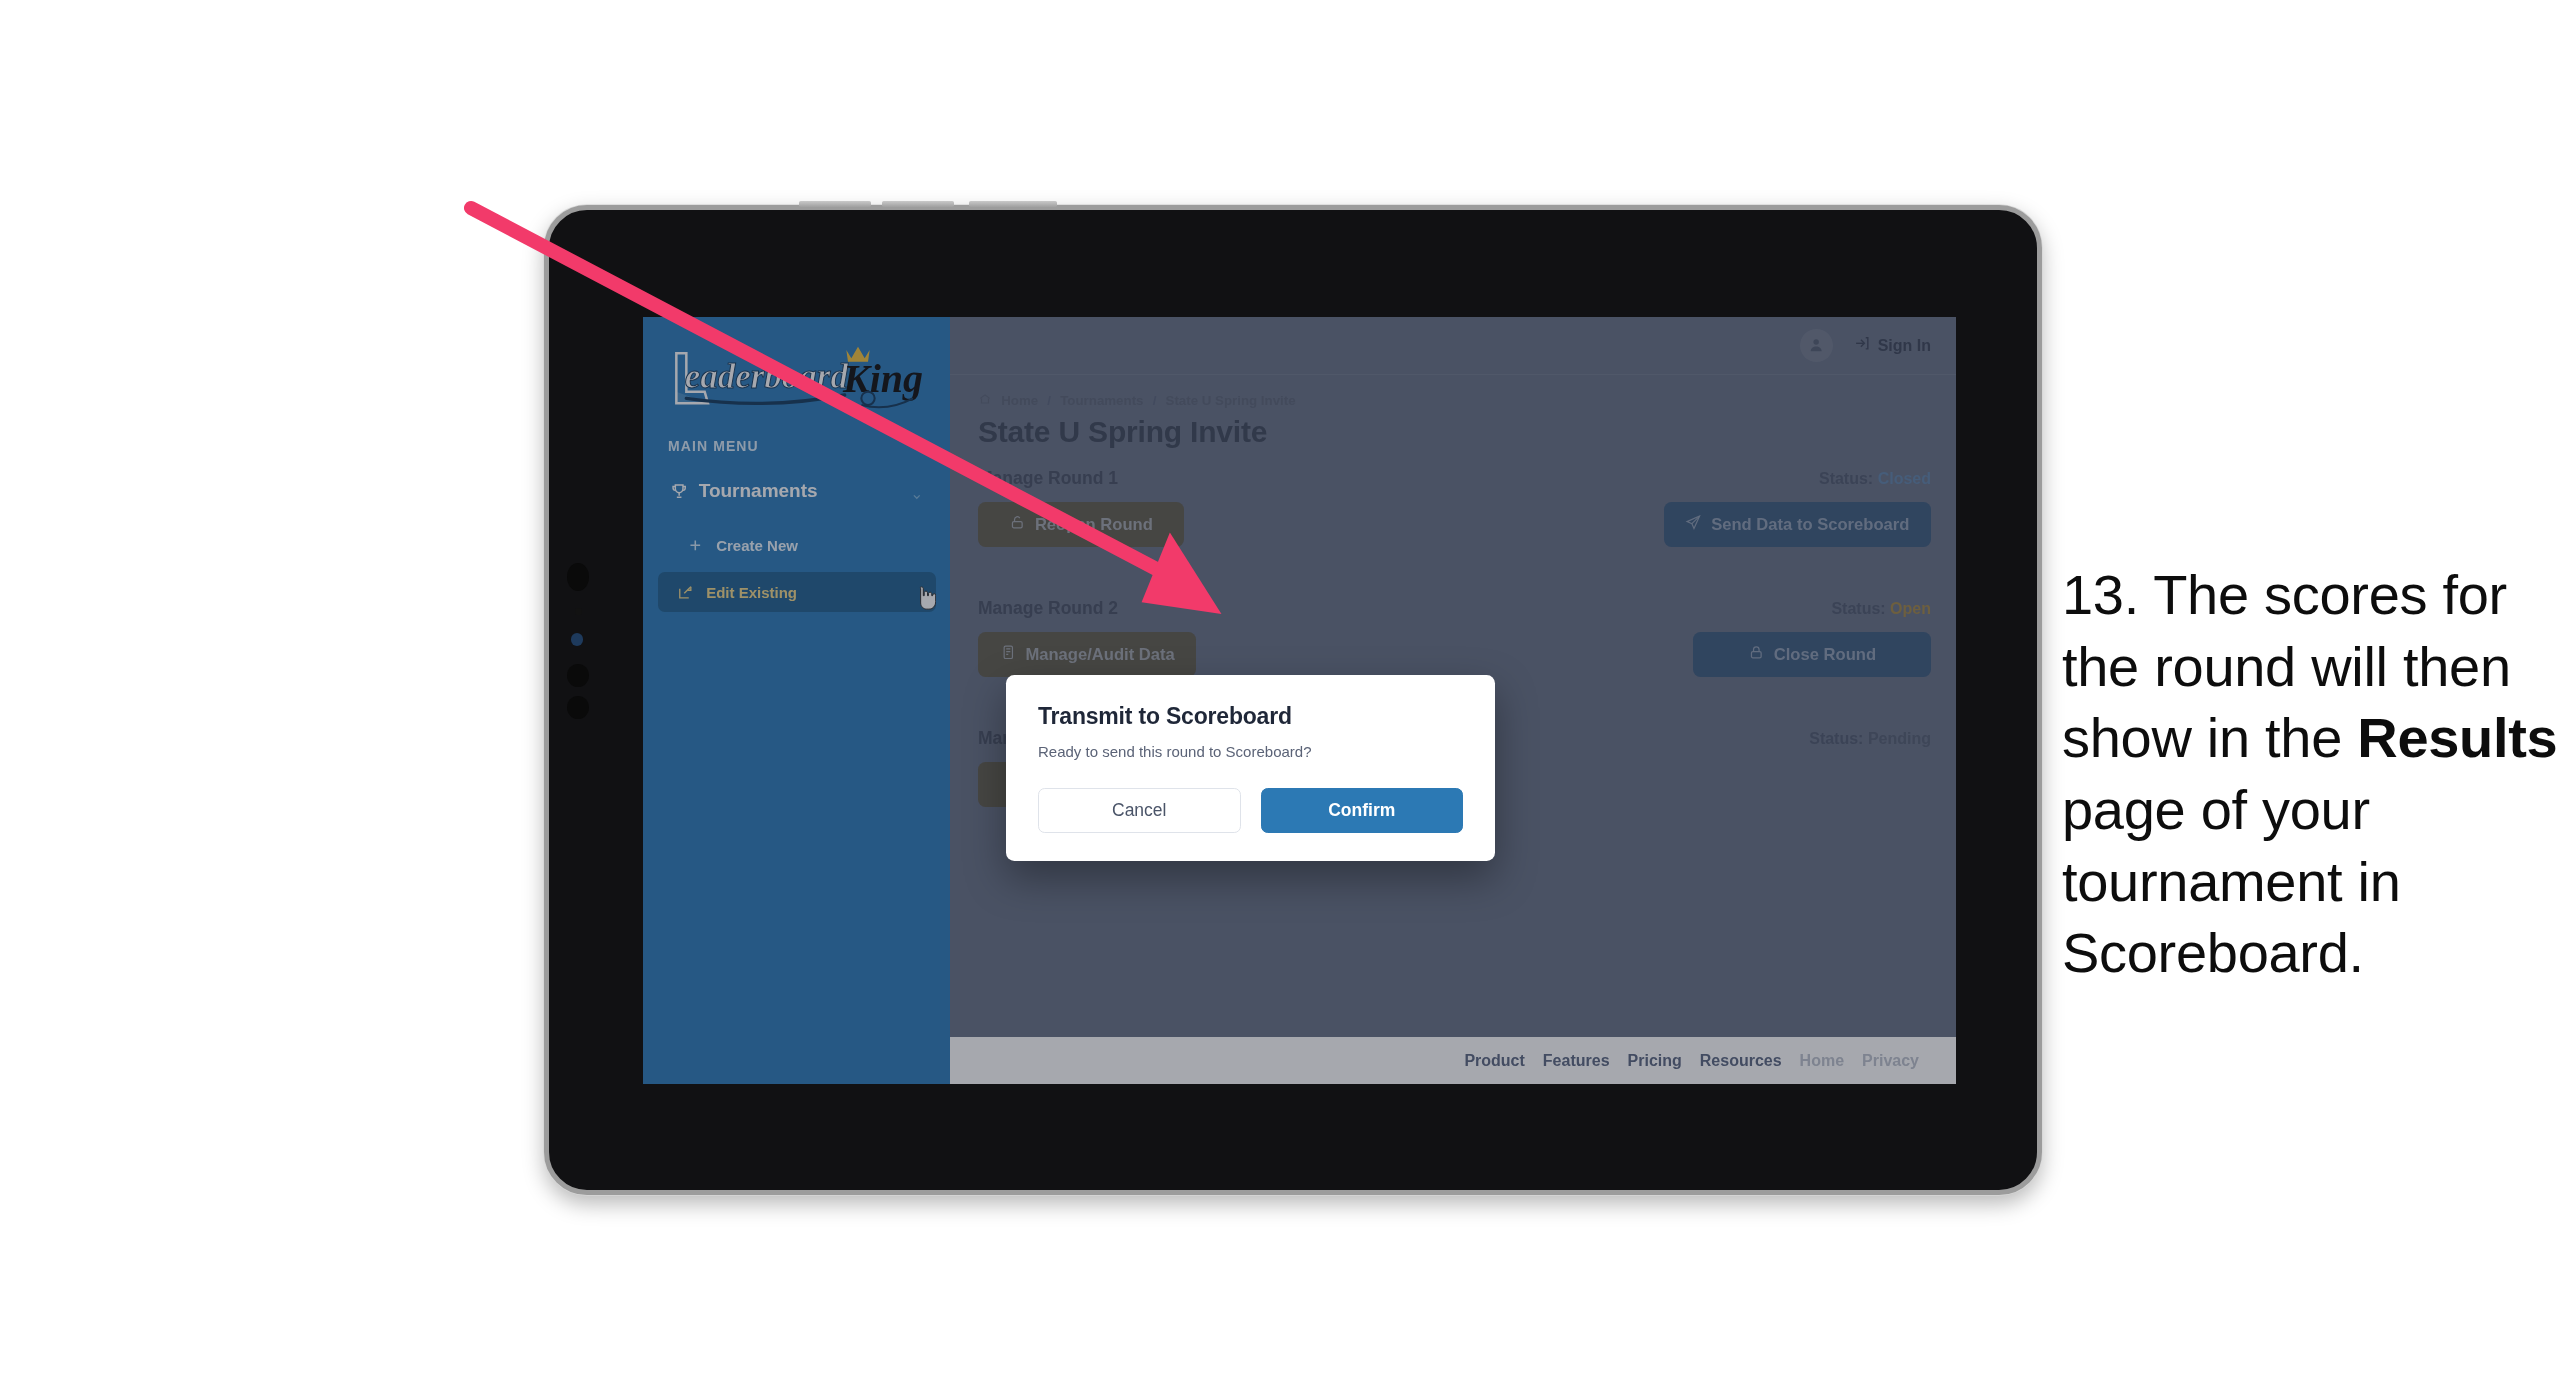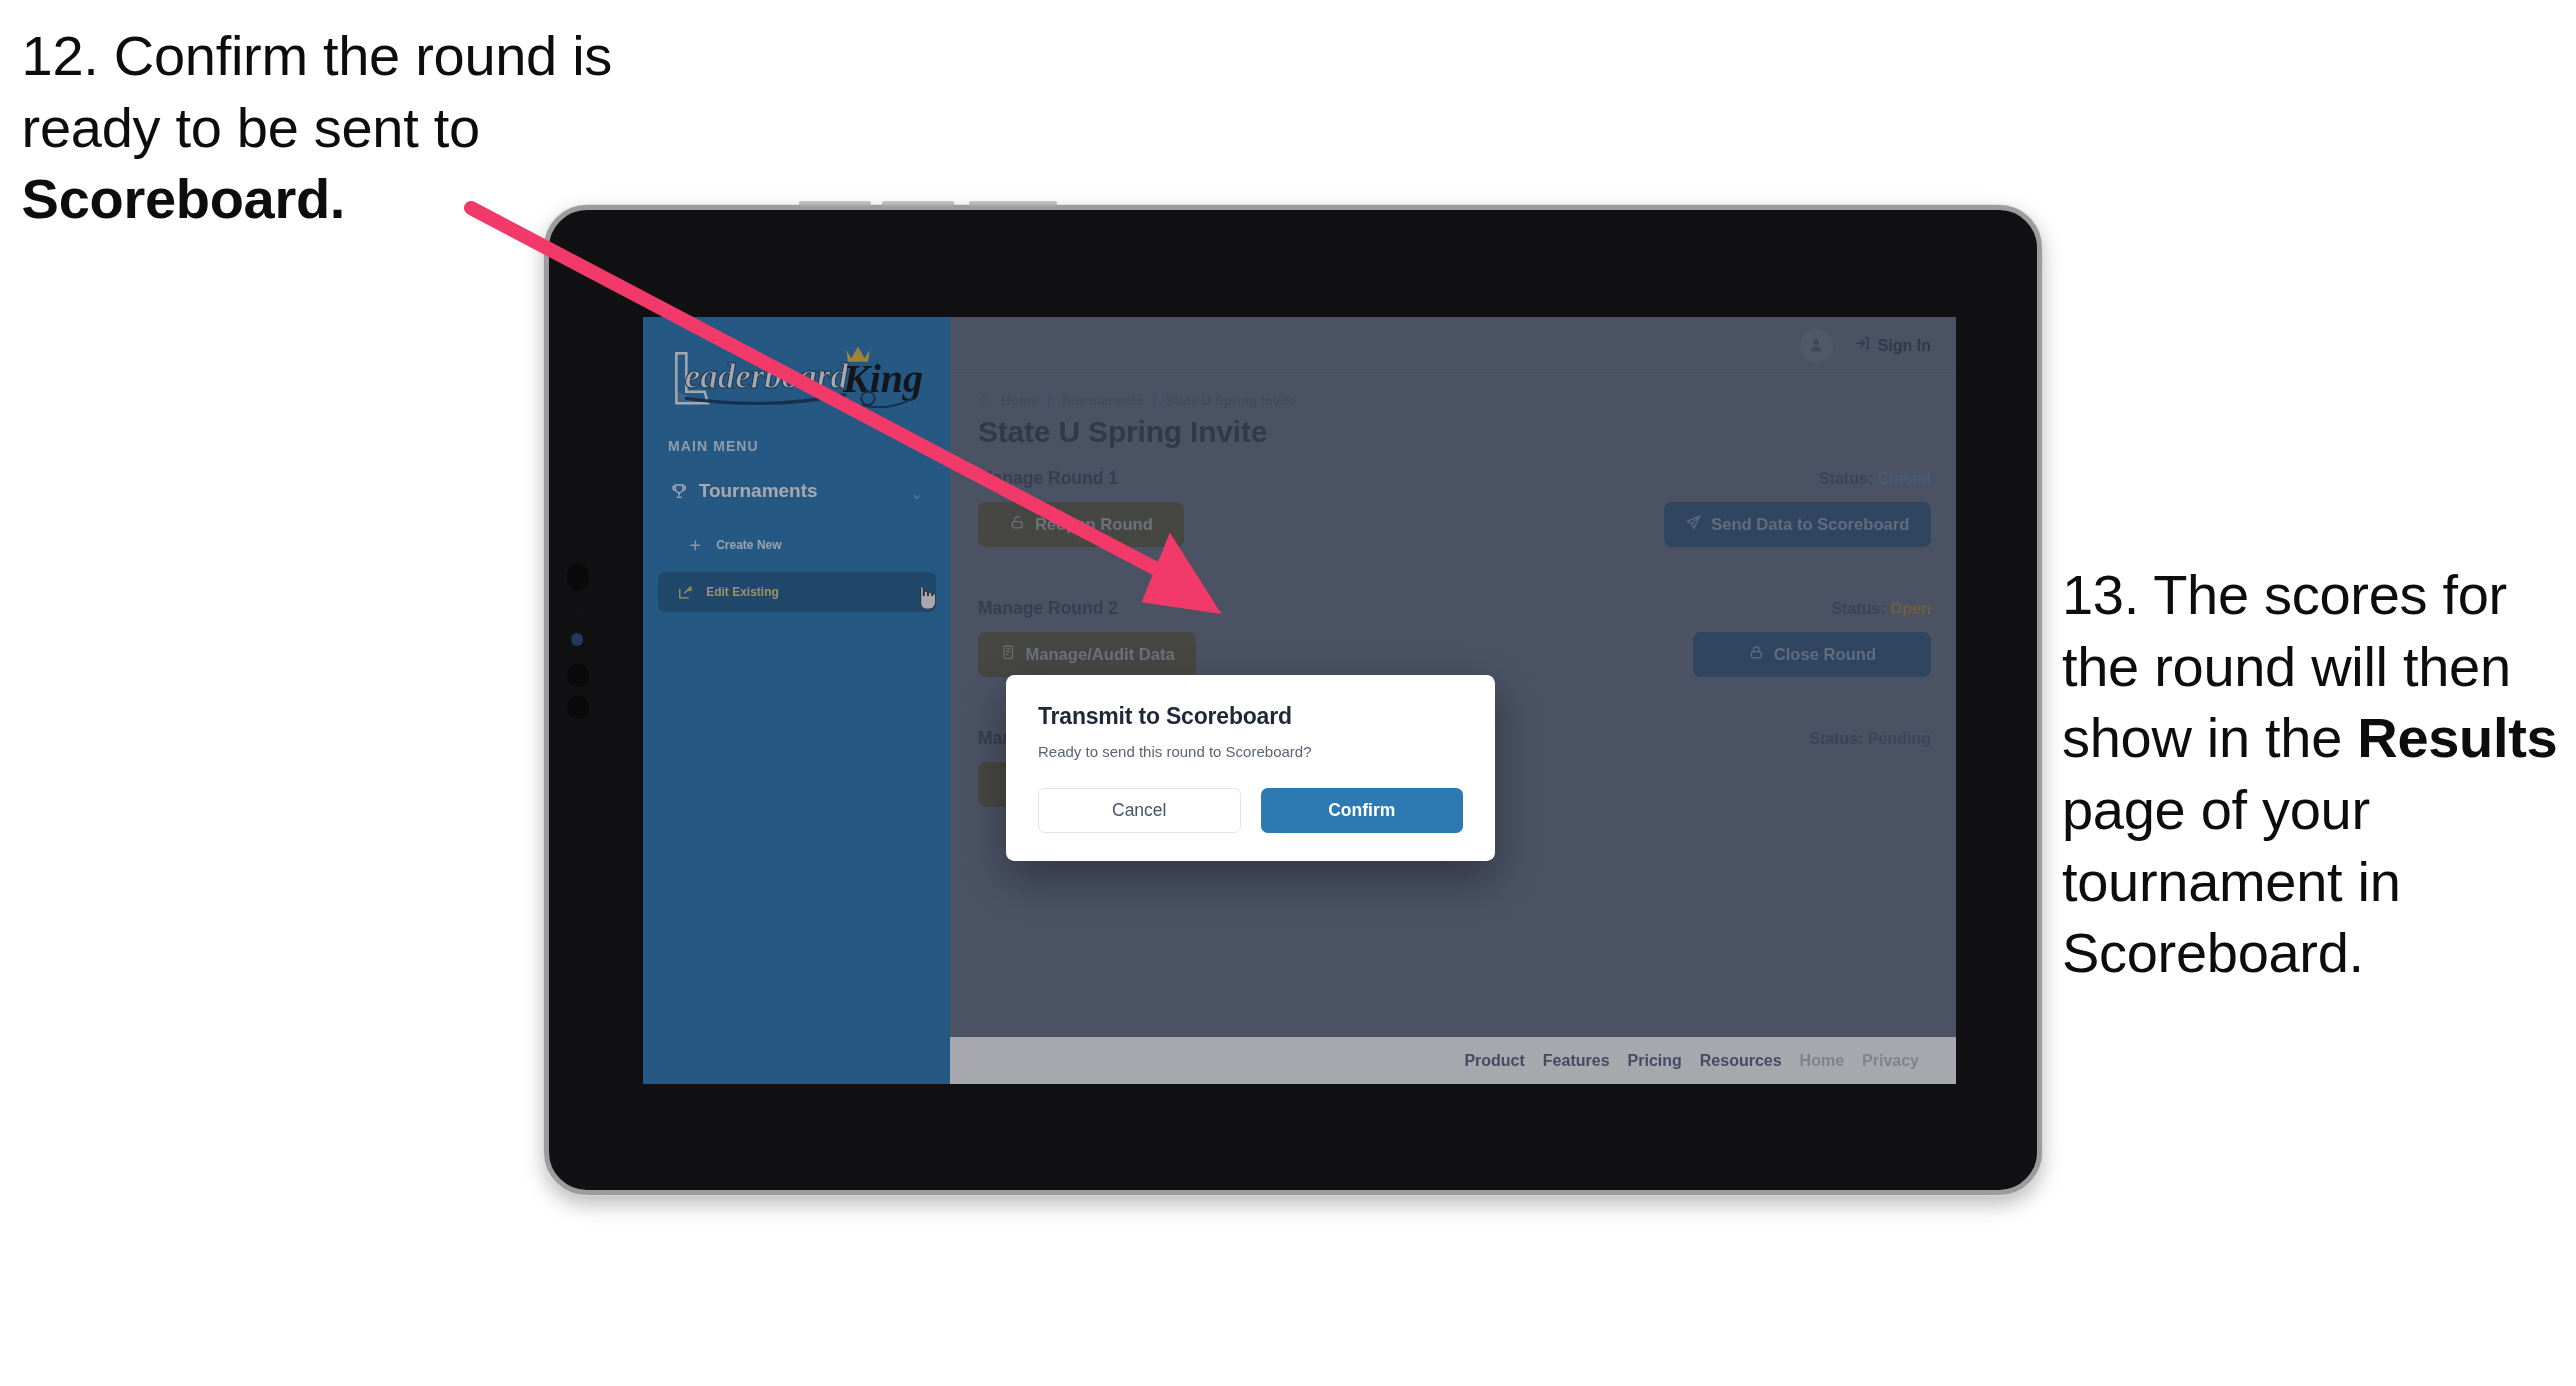--- a/index.html
+++ b/index.html
@@ -87,21 +87,21 @@
     padding: 0 11.6px;
     color: #ffffff; font-size: 19px; font-weight: 700;
   }
   .nav-group-row .chev { position: absolute; right: 13.3px; top: 14px; }
   .nav-sub-item {
     position: absolute; left: 25px;
     width: 268px; height: 40px;
     display: flex; align-items: center; gap: 11.6px;
     padding: 0 18.3px;
     border-radius: 6.7px;
-    font-size: 12px; font-weight: 700;
+    font-size: 15px; font-weight: 700;
     color: #eaf4fc;
   }
   #sidebar-item-create-new { top: 208px; }
   #sidebar-item-edit-existing {
     top: 255px; left: 15px; width: 278px;
     background: #1f608f; color: #f2d98b;
   }
   .nav-ic { display: inline-flex; width: 18.3px; height: 18.3px; align-items: center; justify-content: center; flex: 0 0 auto; }
 
   
@@ -198,26 +198,20 @@
     background: #2c79b4; border: 0.8px solid #2c79b4; color: #ffffff;
     font-size: 17.5px; font-weight: 700;
     display: flex; align-items: center; justify-content: center;
   }
 </style>
 </head>
 <body>
 
 <div class="page">
 
-  <div class="callout" id="callout-left">
-    <span>12.</span>
-    <span>Confirm the round</span>
-    <span>is ready to be sent to</span>
-    <b>Scoreboard.</b>
-  </div>
 
   <div class="callout" id="callout-right">
     <span>13.</span>
     <span>The scores for the round will then show in the</span>
     <b>Results</b>
     <span>page of your tournament in Scoreboard.</span>
   </div>
 
   <div id="tablet-device">
     <div class="edge-btn" id="vol-up-button"></div>

